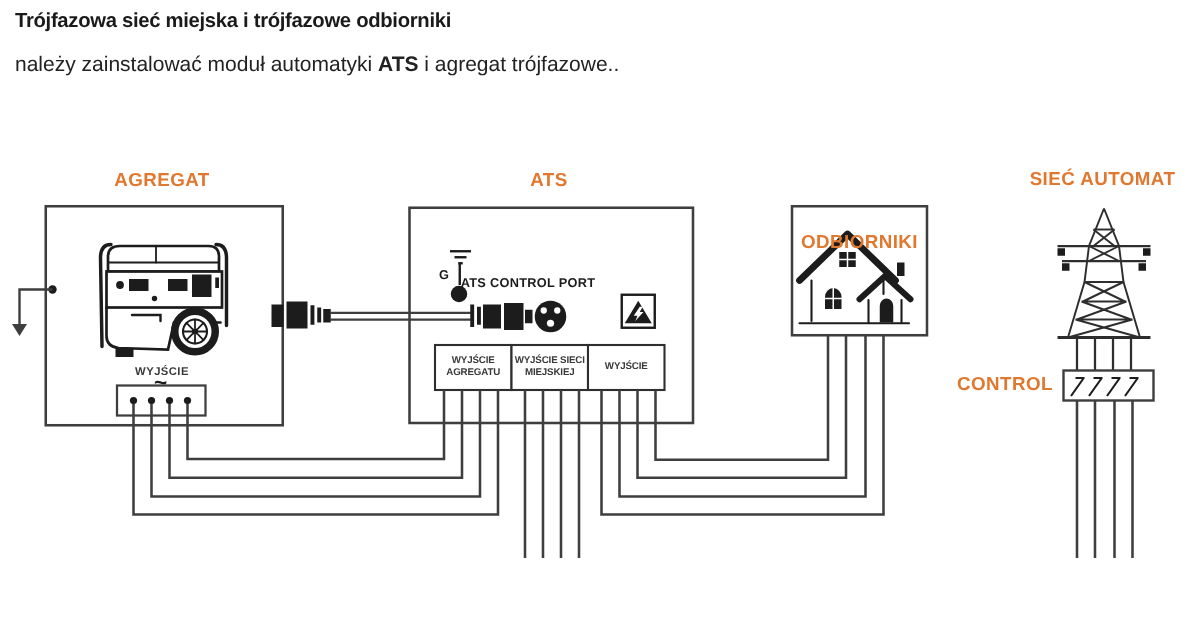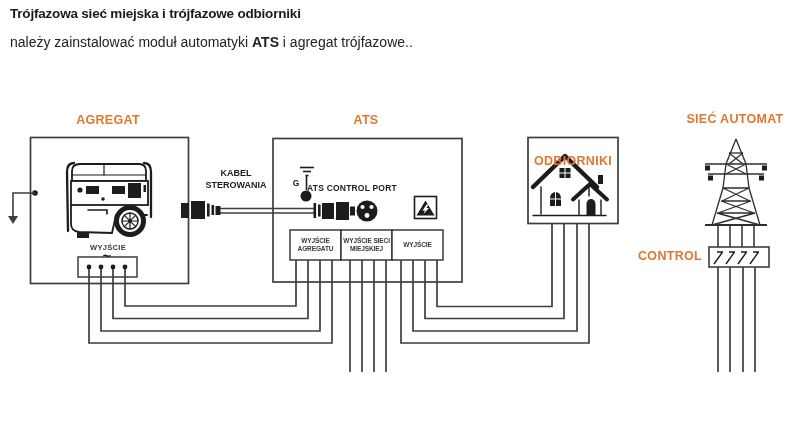--- a/index.html
+++ b/index.html
@@ -216,24 +216,20 @@
       </g>
     </g>
   </svg>
 
   <div class="lbl accent lbl-agregat">AGREGAT</div>
   <div class="lbl accent lbl-ats">ATS</div>
   <div class="lbl accent lbl-odbiorniki">ODBIORNIKI</div>
   <div class="lbl accent lbl-siec">SIEĆ AUTOMAT</div>
   <div class="lbl accent lbl-automat">CONTROL</div>
 
-  <div class="lbl small-b lbl-kabel">
-    <span class="bl">KABEL</span>
-    <span class="bl">STEROWANIA</span>
-  </div>
   <div class="lbl small-b lbl-acp">ATS CONTROL PORT</div>
   <div class="lbl lbl-wyjscie-gen">WYJŚCIE</div>
   <div class="lbl small-b lbl-g">G</div>
   <div class="lbl lbl-tilde">~</div>
 
   <div class="outbox-lbl ob1">
     <div>
         <span class="bl">WYJŚCIE</span>
         <span class="bl">AGREGATU</span>
       </div>

